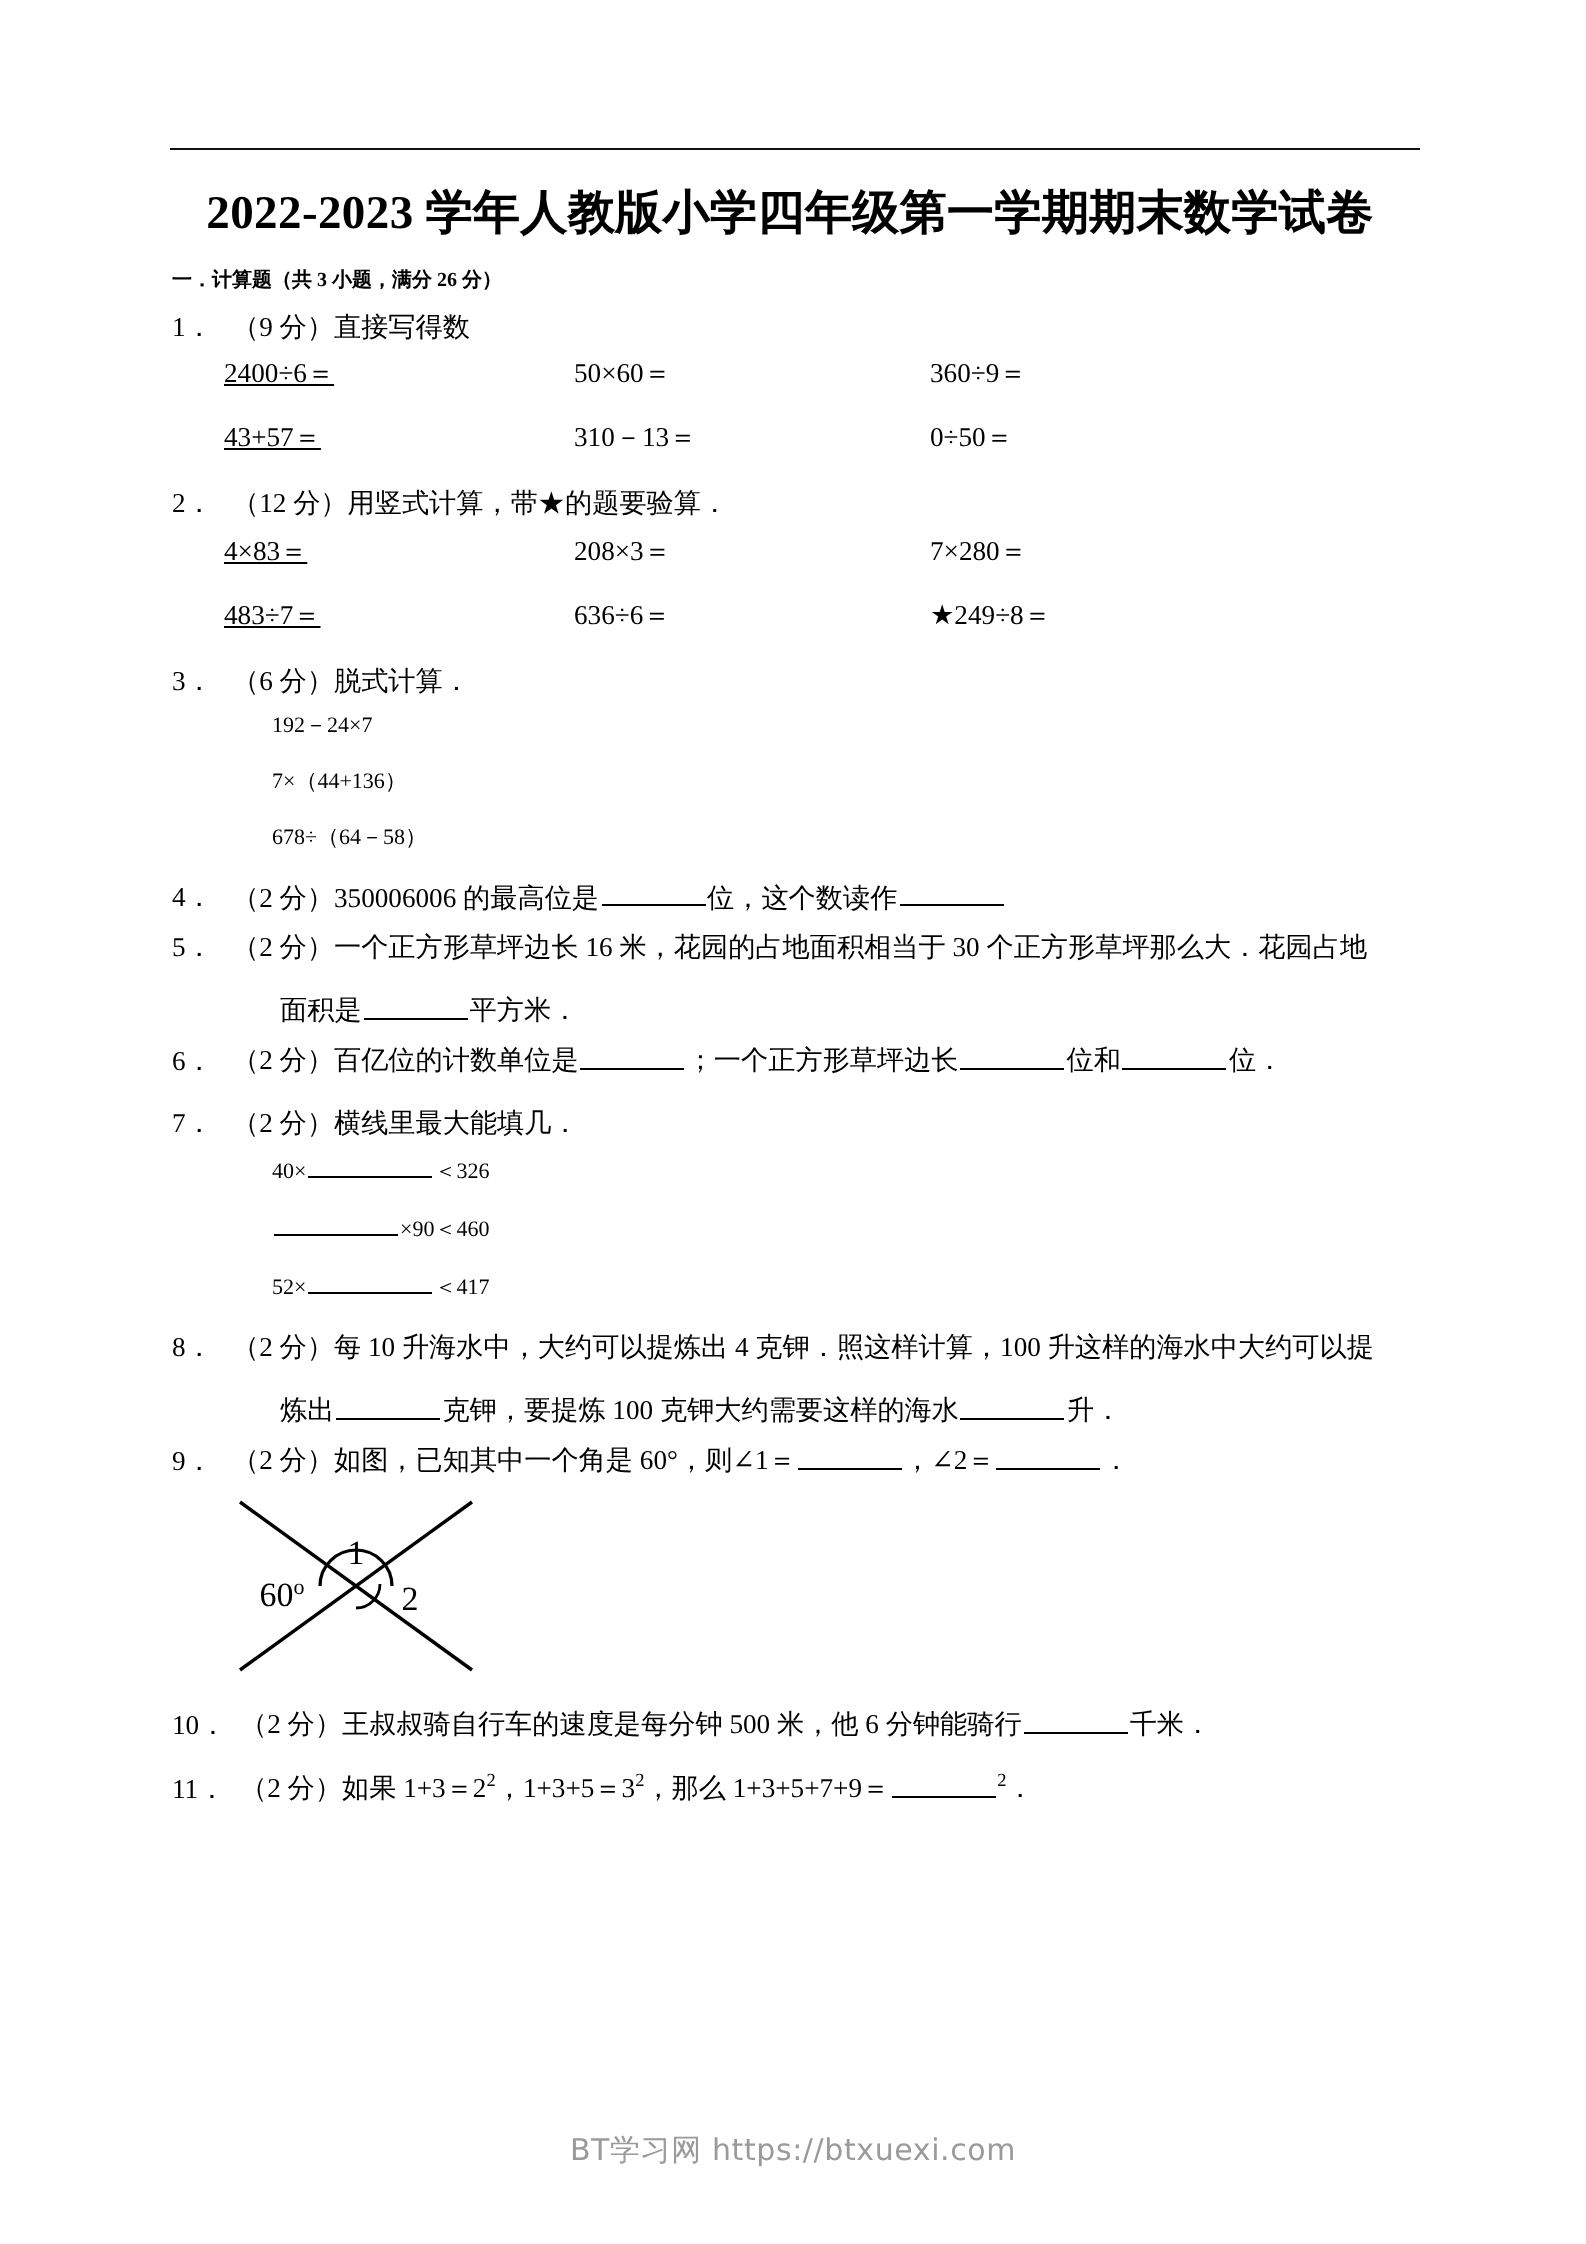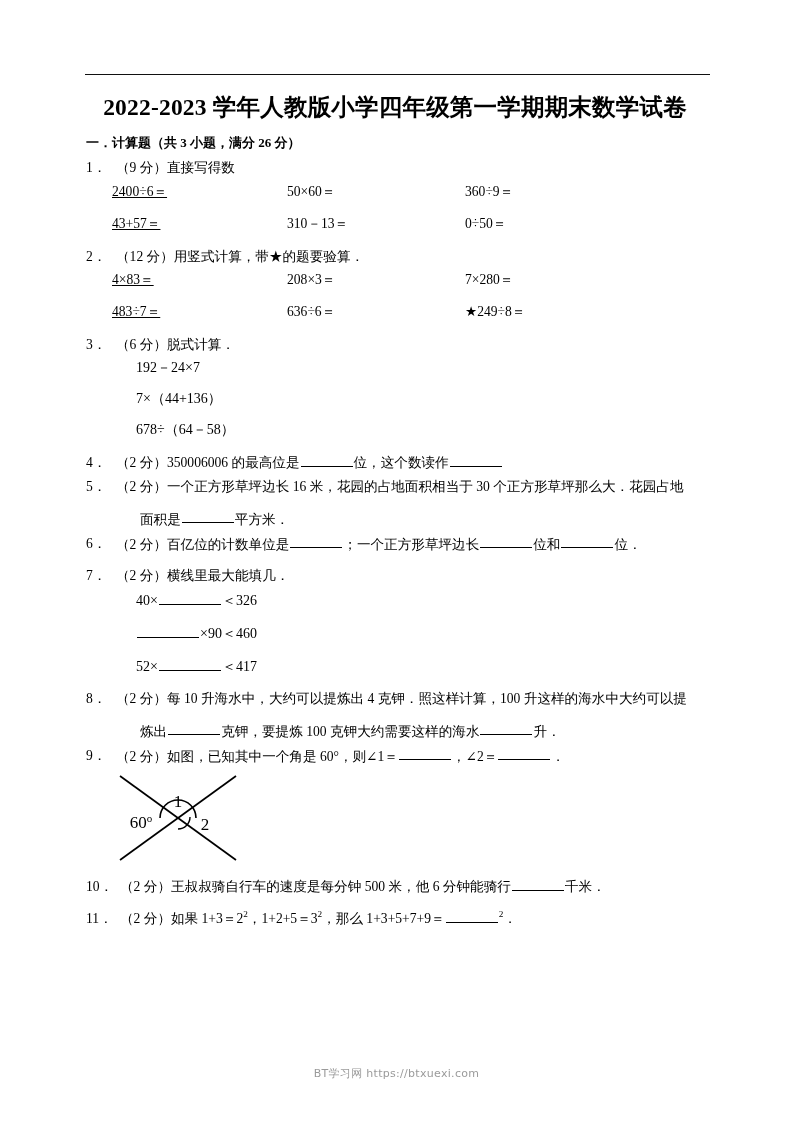--- a/index.html
+++ b/index.html
@@ -39,21 +39,21 @@
     text-align: center;
     font-weight: bold;
     font-size: 23.5px;
     line-height: 1.35;
     letter-spacing: 0.2px;
     margin: 0 0 9px 0;
     padding-right: 4px;
   }
   .section-head {
     font-weight: bold;
-    font-size: 13px;
+    font-size: 10px;
     line-height: 1.5;
     margin: 9px 0 6px 0;
     padding-left: 24px;
   }
   .q {
     font-size: 13.6px;
     line-height: 1.5;
     margin: 0 0 4px 0;
     position: relative;
     padding-left: 24px;
@@ -82,21 +82,21 @@
   .calc-row {
     position: relative;
     height: 32px;
     font-size: 13.6px;
     padding-left: 24px;
   }
   .calc-row .c1 { position: absolute; left: 50px; top: 0; white-space: nowrap; text-decoration: underline; }
   .calc-row .c2 { position: absolute; left: 225px; top: 0; white-space: nowrap; }
   .calc-row .c3 { position: absolute; left: 403px; top: 0; white-space: nowrap; }
   .expr-row {
-    font-size: 14px;
+    font-size: 11px;
     padding-left: 74px;
     margin-bottom: 13px;
     white-space: nowrap;
   }
   .blank {
     display: inline-block;
     min-width: 52px;
     border-bottom: 1.3px solid #000;
     vertical-align: baseline;
     height: 1em;
@@ -112,21 +112,21 @@
     padding-left: 46px;
     margin: 2px 0 6px 0;
   }
   .footer {
     position: absolute;
     left: 0;
     top: 1066px;
     width: 793px;
     text-align: center;
     font-family: "DejaVu Sans", "Liberation Sans", sans-serif;
-    font-size: 11px;
+    font-size: 15px;
     color: #9a9a9a;
     letter-spacing: 0.3px;
   }
 </style>
 </head>
 <body>
 
 <div class="page">
 
   <div class="top-rule"></div>
@@ -218,20 +218,20 @@
         <text x="70" y="37" font-family="'Liberation Serif', serif" font-size="17" fill="#000" text-anchor="middle">1</text>
         <text x="97" y="60" font-family="'Liberation Serif', serif" font-size="17" fill="#000" text-anchor="middle">2</text>
       </svg>
     </div>
 
     <div class="q q-line">
       <span class="q-num wide">10．</span><span>（2 分）王叔叔骑自行车的速度是每分钟 500 米，他 6 分钟能骑行</span><span class="blank"></span><span>千米．</span>
     </div>
 
     <div class="q q-line">
-      <span class="q-num wide">11．</span><span>（2 分）如果 1+3＝2</span><sup>2</sup><span>，1+2+5＝3</span><sup>2</sup><span>，那么 1+3+5+7+9＝</span><span class="blank"></span><sup>2</sup><span>．</span>
+      <span class="q-num wide">11．</span><span>（2 分）如果 1+3＝2</span><sup>2</sup><span>，1+3+5＝3</span><sup>2</sup><span>，那么 1+3+5+7+9＝</span><span class="blank"></span><sup>2</sup><span>．</span>
     </div>
 
   </div>
 
   <div class="footer">BT学习网 https://btxuexi.com</div>
 
 </div>
 
 </body></html>

